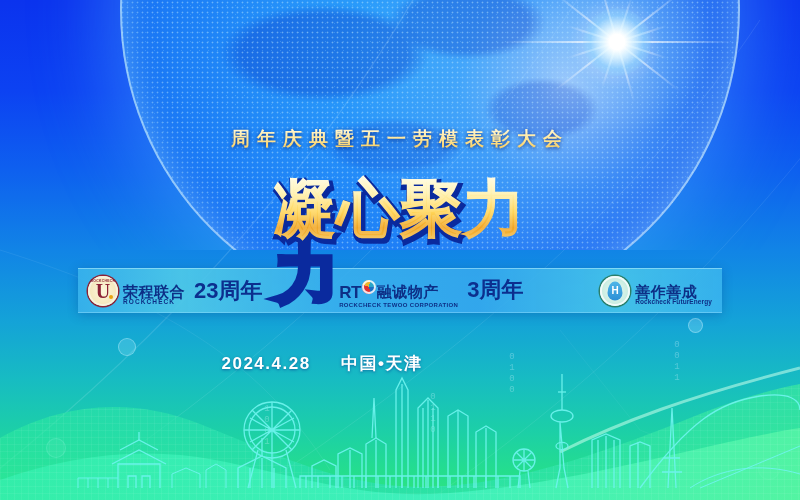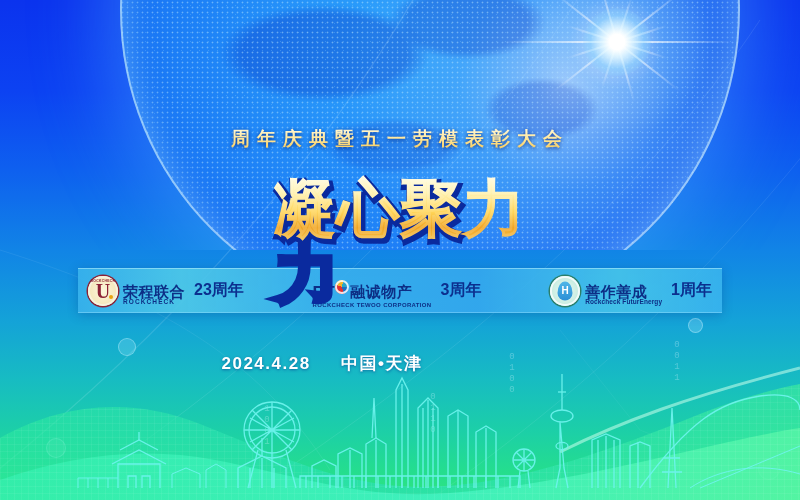--- a/index.html
+++ b/index.html
@@ -159,21 +159,21 @@
   .cn-name{font-size:15px;font-weight:bold;color:#0d2f86;letter-spacing:.5px;margin-top:9px;}
   .cn-name.rt{color:#0d2f86;text-align:right;}
   .en-name{font-size:6.5px;font-weight:bold;color:#0d2f86;letter-spacing:1.1px;white-space:nowrap;}
   .en-name.small{letter-spacing:.35px;font-size:6px;}
   .en-name.mixed{letter-spacing:.1px;font-size:6.5px;text-transform:none;}
   .rt-mark{display:flex;align-items:center;gap:1px;}
   .rt-letters{font-size:17px;font-weight:bold;color:#0d2f86;letter-spacing:-.5px;font-family:"Liberation Sans",sans-serif;margin-top:12px;}
   .rt-icon{width:14px;height:14px;border-radius:50%;position:relative;overflow:hidden;flex:none;
     background:conic-gradient(from 210deg,#e03030 0 22%, #f0b429 22% 44%, #2aa6c9 44% 66%, #1c6fc4 66% 88%, #e03030 88% 100%);
     box-shadow:inset 0 0 0 2px rgba(255,255,255,.85);}
-  .years{font-size:16px;font-weight:bold;color:#0c2f8e;letter-spacing:0;margin-left:4px;white-space:nowrap;}
+  .years{font-size:22px;font-weight:bold;color:#0c2f8e;letter-spacing:0;margin-left:4px;white-space:nowrap;}
 
   
   .datebar{
     position:absolute;left:0;top:352px;width:644px;text-align:center;
     color:#ffffff;font-size:17px;font-weight:bold;letter-spacing:1.5px;
     text-shadow:0 1px 3px rgba(4,40,130,.55);
   }
   .datebar .gap{display:inline-block;width:18px;}
 </style>
 </head>
@@ -345,21 +345,20 @@
 
     <div class="logo-unit">
       <div class="emblem h">
         <span class="drop"></span>
         <span class="hglyph">H</span>
       </div>
       <div class="logo-names">
         <span class="cn-name">善作善成</span>
         <span class="en-name mixed">Rockcheck FuturEnergy</span>
       </div>
-      <span class="years">1周年</span>
     </div>
 
   </div>
 
   <div class="datebar">
     <span>2024.4.28</span>
     <span class="gap"></span>
     <span>中国•天津</span>
   </div>
 

